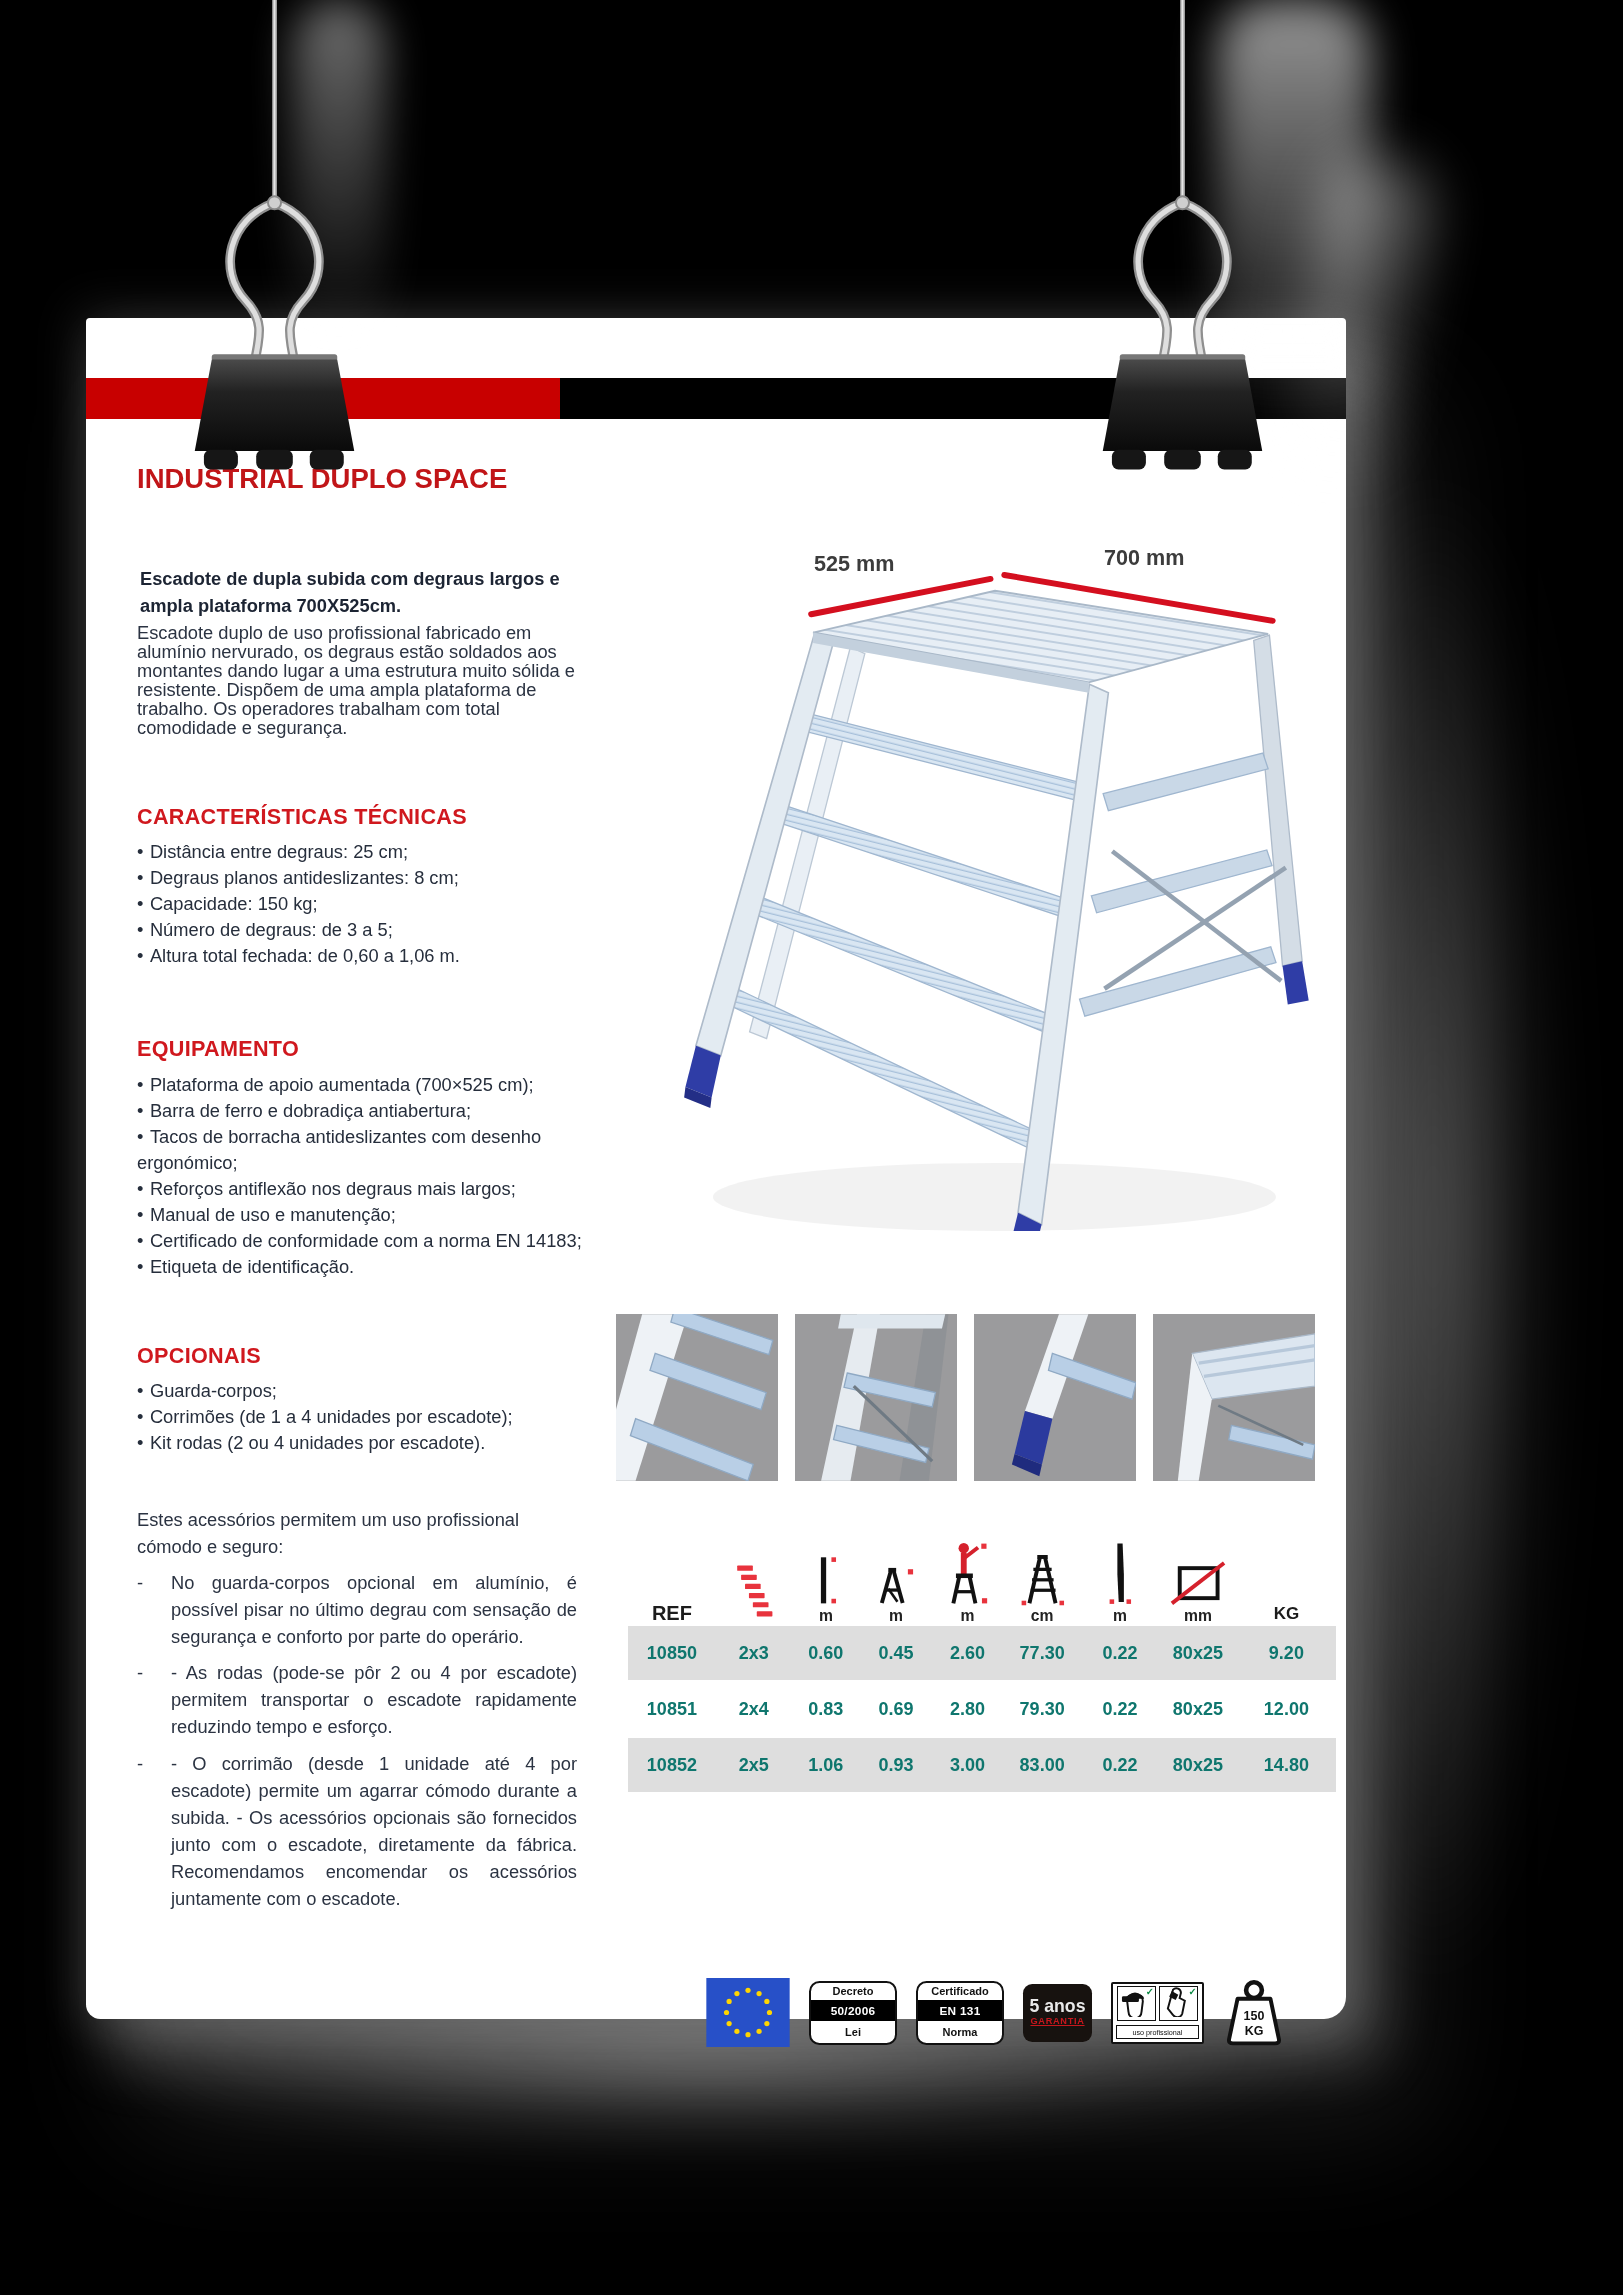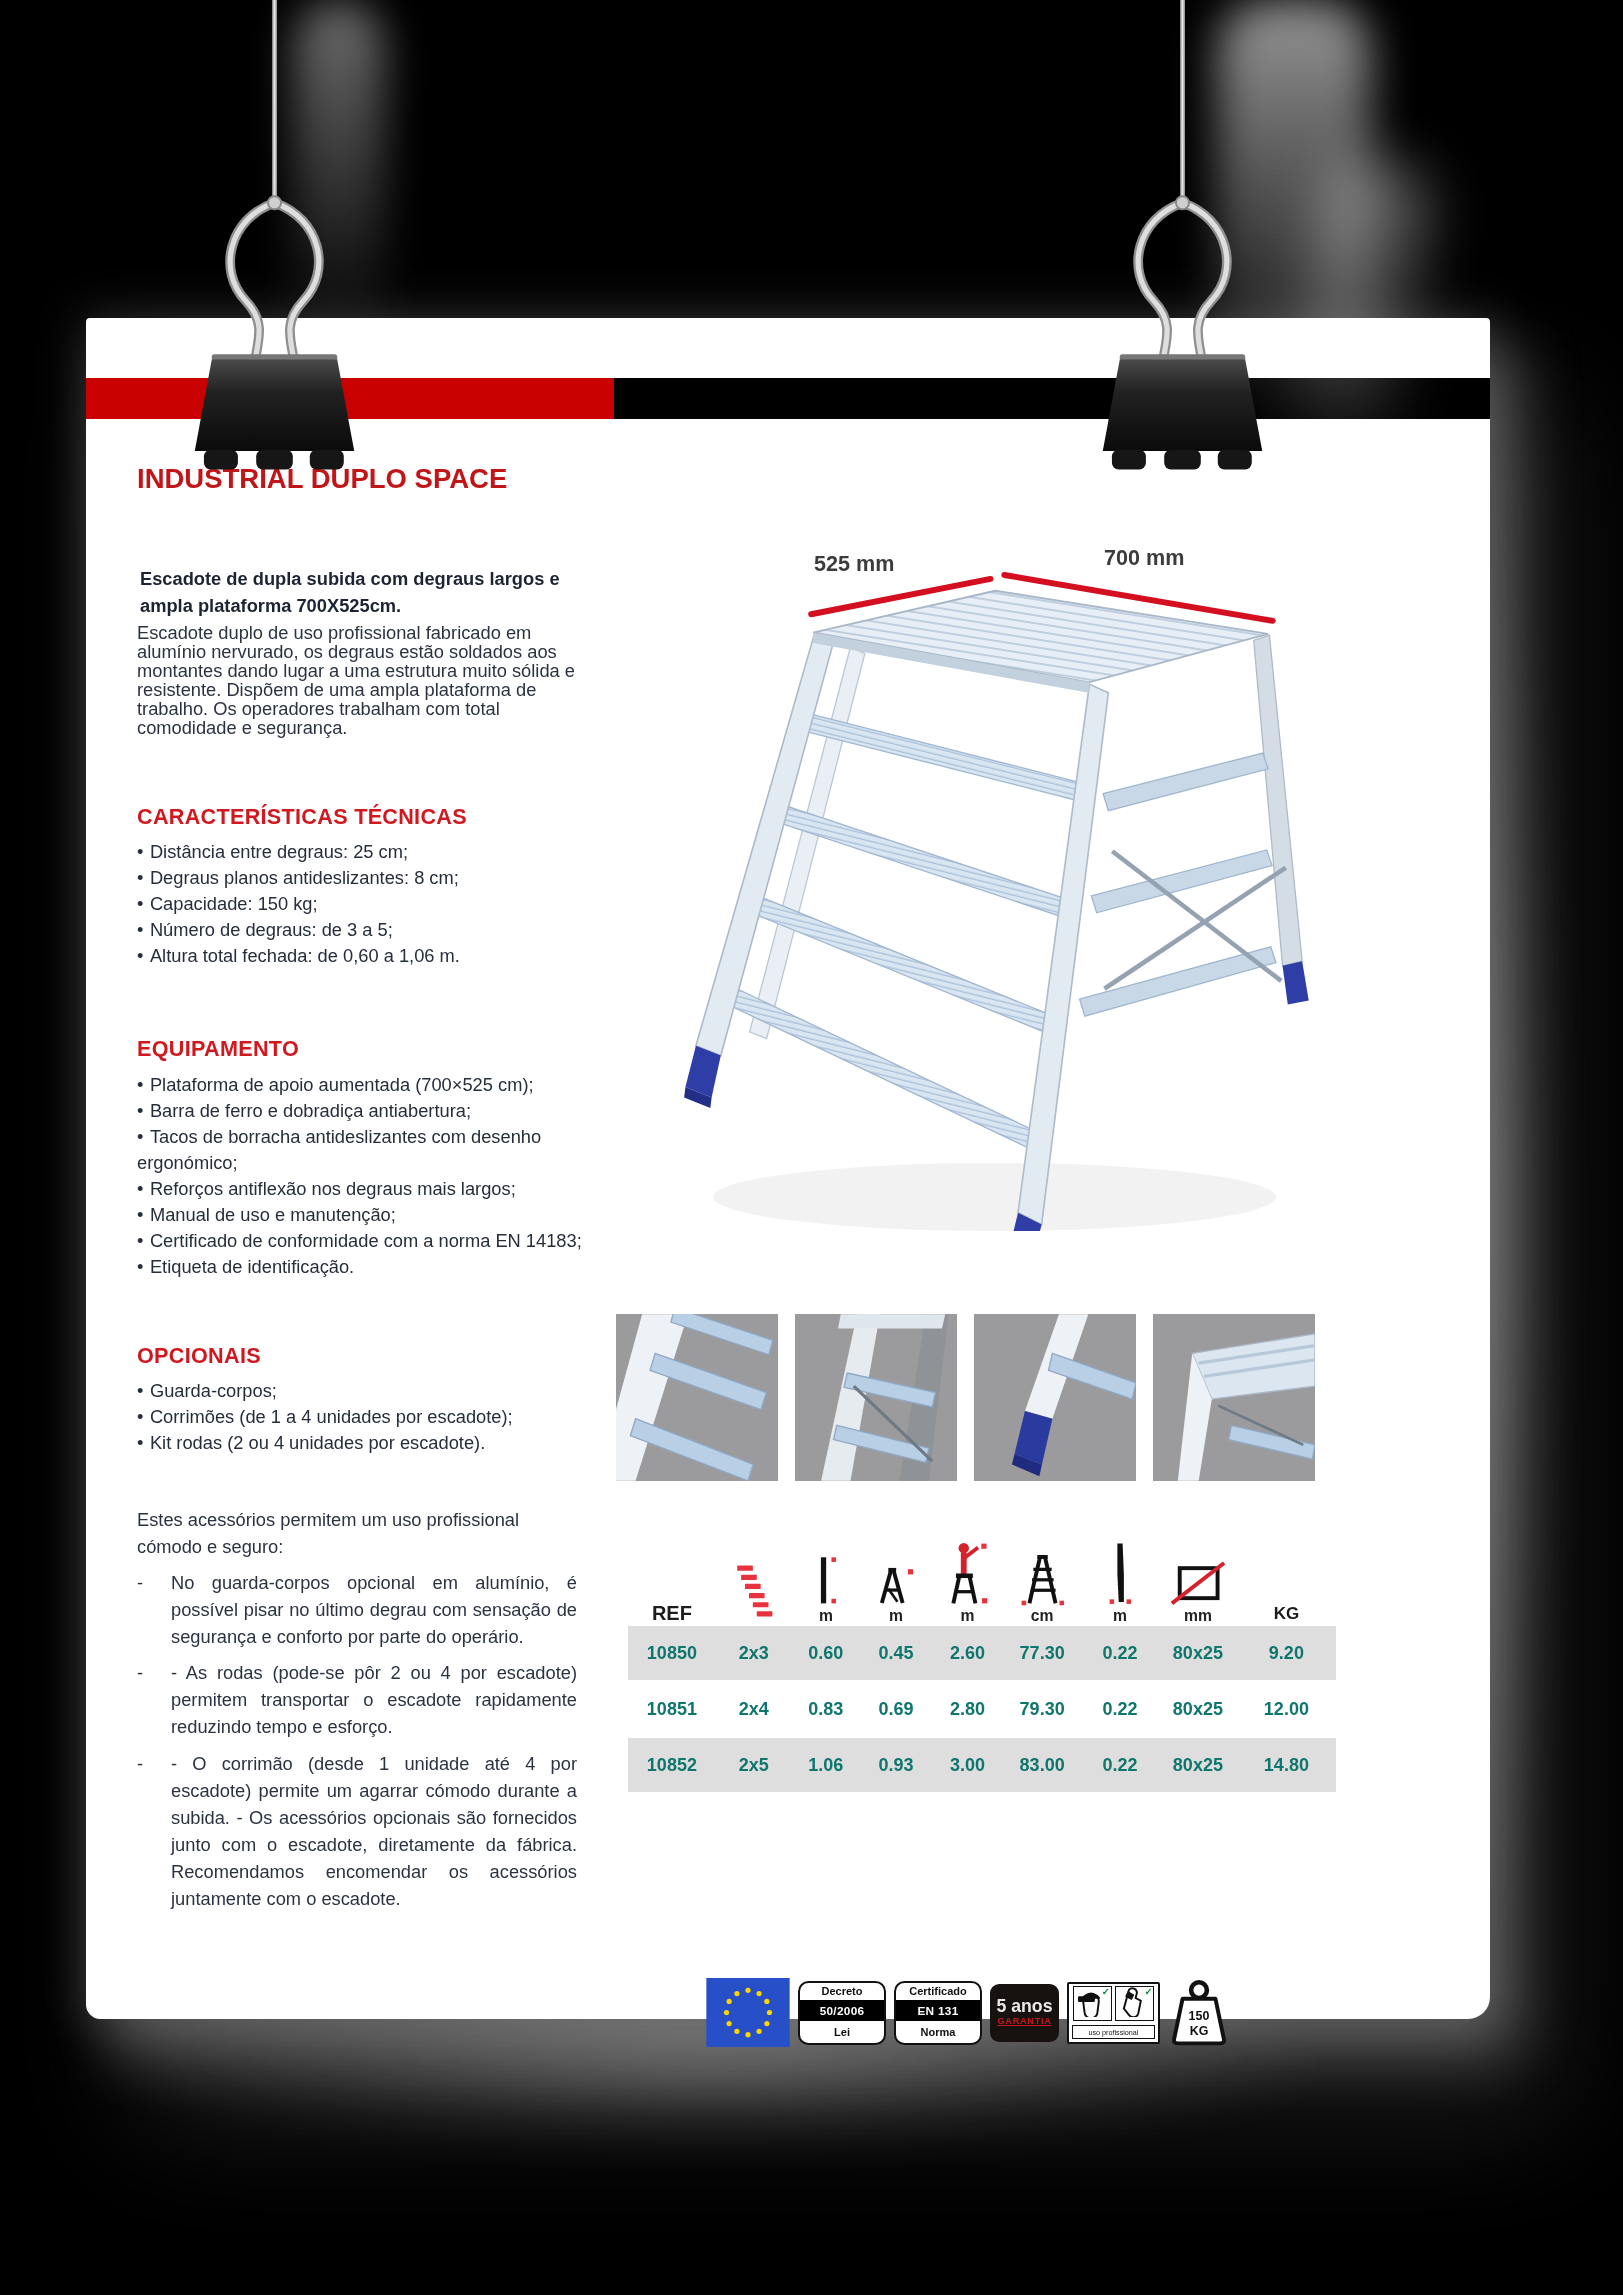--- a/index.html
+++ b/index.html
@@ -21,21 +21,21 @@
   .ghost3{left:1299px;top:157px;width:111px;height:340px;filter:blur(27.5px);opacity:.40;transform:rotate(10deg);}
 
   
   .wire{position:absolute;top:0;width:4.6px;height:198px;z-index:4;
         background:linear-gradient(90deg,#6e6e6e,#efefef 45%,#8a8a8a);}
   .wire-l{left:272px;} .wire-r{left:1180px;}
   .clip{position:absolute;width:183px;height:281px;z-index:5;}
   .clip-l{left:183px;top:191px;} .clip-r{left:1091px;top:191px;}
 
   
-  .paper{position:absolute;left:86px;top:318px;width:1404px;height:1701px;z-index:1;
+  .paper{position:absolute;left:86px;top:318px;width:1260px;height:1701px;z-index:1;
          background:#fff;border-radius:3.9px 3.9px 22px 14.4px;
          box-shadow:0 0 46px 9.2px rgba(255,255,255,.10),
                     26px 33px 59px 6.5px rgba(205,205,205,.30),
                     59px 92px 124px 16.4px rgba(150,150,150,.16);}
   .band{position:absolute;left:0;top:60px;width:100%;height:41px;display:flex;}
   .band-red{width:37.6%;height:100%;background:#c80000;}
   .band-black{flex:1;height:100%;background:#000;}
 
   
   .title{position:absolute;left:51px;top:145px;font-size:27.5px;font-weight:bold;color:#c11518;}
@@ -71,21 +71,21 @@
   .c5{width:11%;} .c6{width:11%;} .c7{width:11%;} .c8{width:14%;}
   .th{display:flex;flex-direction:column;align-items:center;justify-content:flex-end;}
   .th .unit{font-size:15.7px;font-weight:bold;color:#222;margin-top:1.3px;line-height:17px;}
   .ref-h{font-size:20px;font-weight:bold;color:#1c1c1c;line-height:19.6px;}
   .kg-h{font-size:17px;font-weight:bold;color:#1c1c1c;line-height:19.6px;}
   .drow{height:54px;margin-top:2px;align-items:center;font-size:18px;font-weight:bold;color:#0f766e;}
   .drow > div{text-align:center;}
   .stripe{background:#dedede;}
 
   
-  .badges{position:absolute;left:620px;top:1658px;height:73px;display:flex;align-items:center;gap:8px;}
+  .badges{position:absolute;left:620px;top:1658px;height:73px;display:flex;align-items:center;gap:19px;}
   .flag{width:84px;height:69px;}
   .lawbadge{width:84px;height:60px;border:2px solid #111;border-radius:10.5px;background:#fff;
             overflow:hidden;display:flex;flex-direction:column;}
   .lawbadge .t{height:17.7px;display:flex;align-items:center;justify-content:center;
                font-size:11px;font-weight:bold;color:#111;}
   .lawbadge .m{height:21px;background:#000;display:flex;align-items:center;justify-content:center;
                font-size:11.8px;font-weight:bold;color:#fff;letter-spacing:0.3px;}
   .lawbadge .b{flex:1;display:flex;align-items:center;justify-content:center;
                font-size:11px;font-weight:bold;color:#111;}
   .garantia{width:69px;height:58px;background:#17120f;border-radius:9.2px;display:flex;

